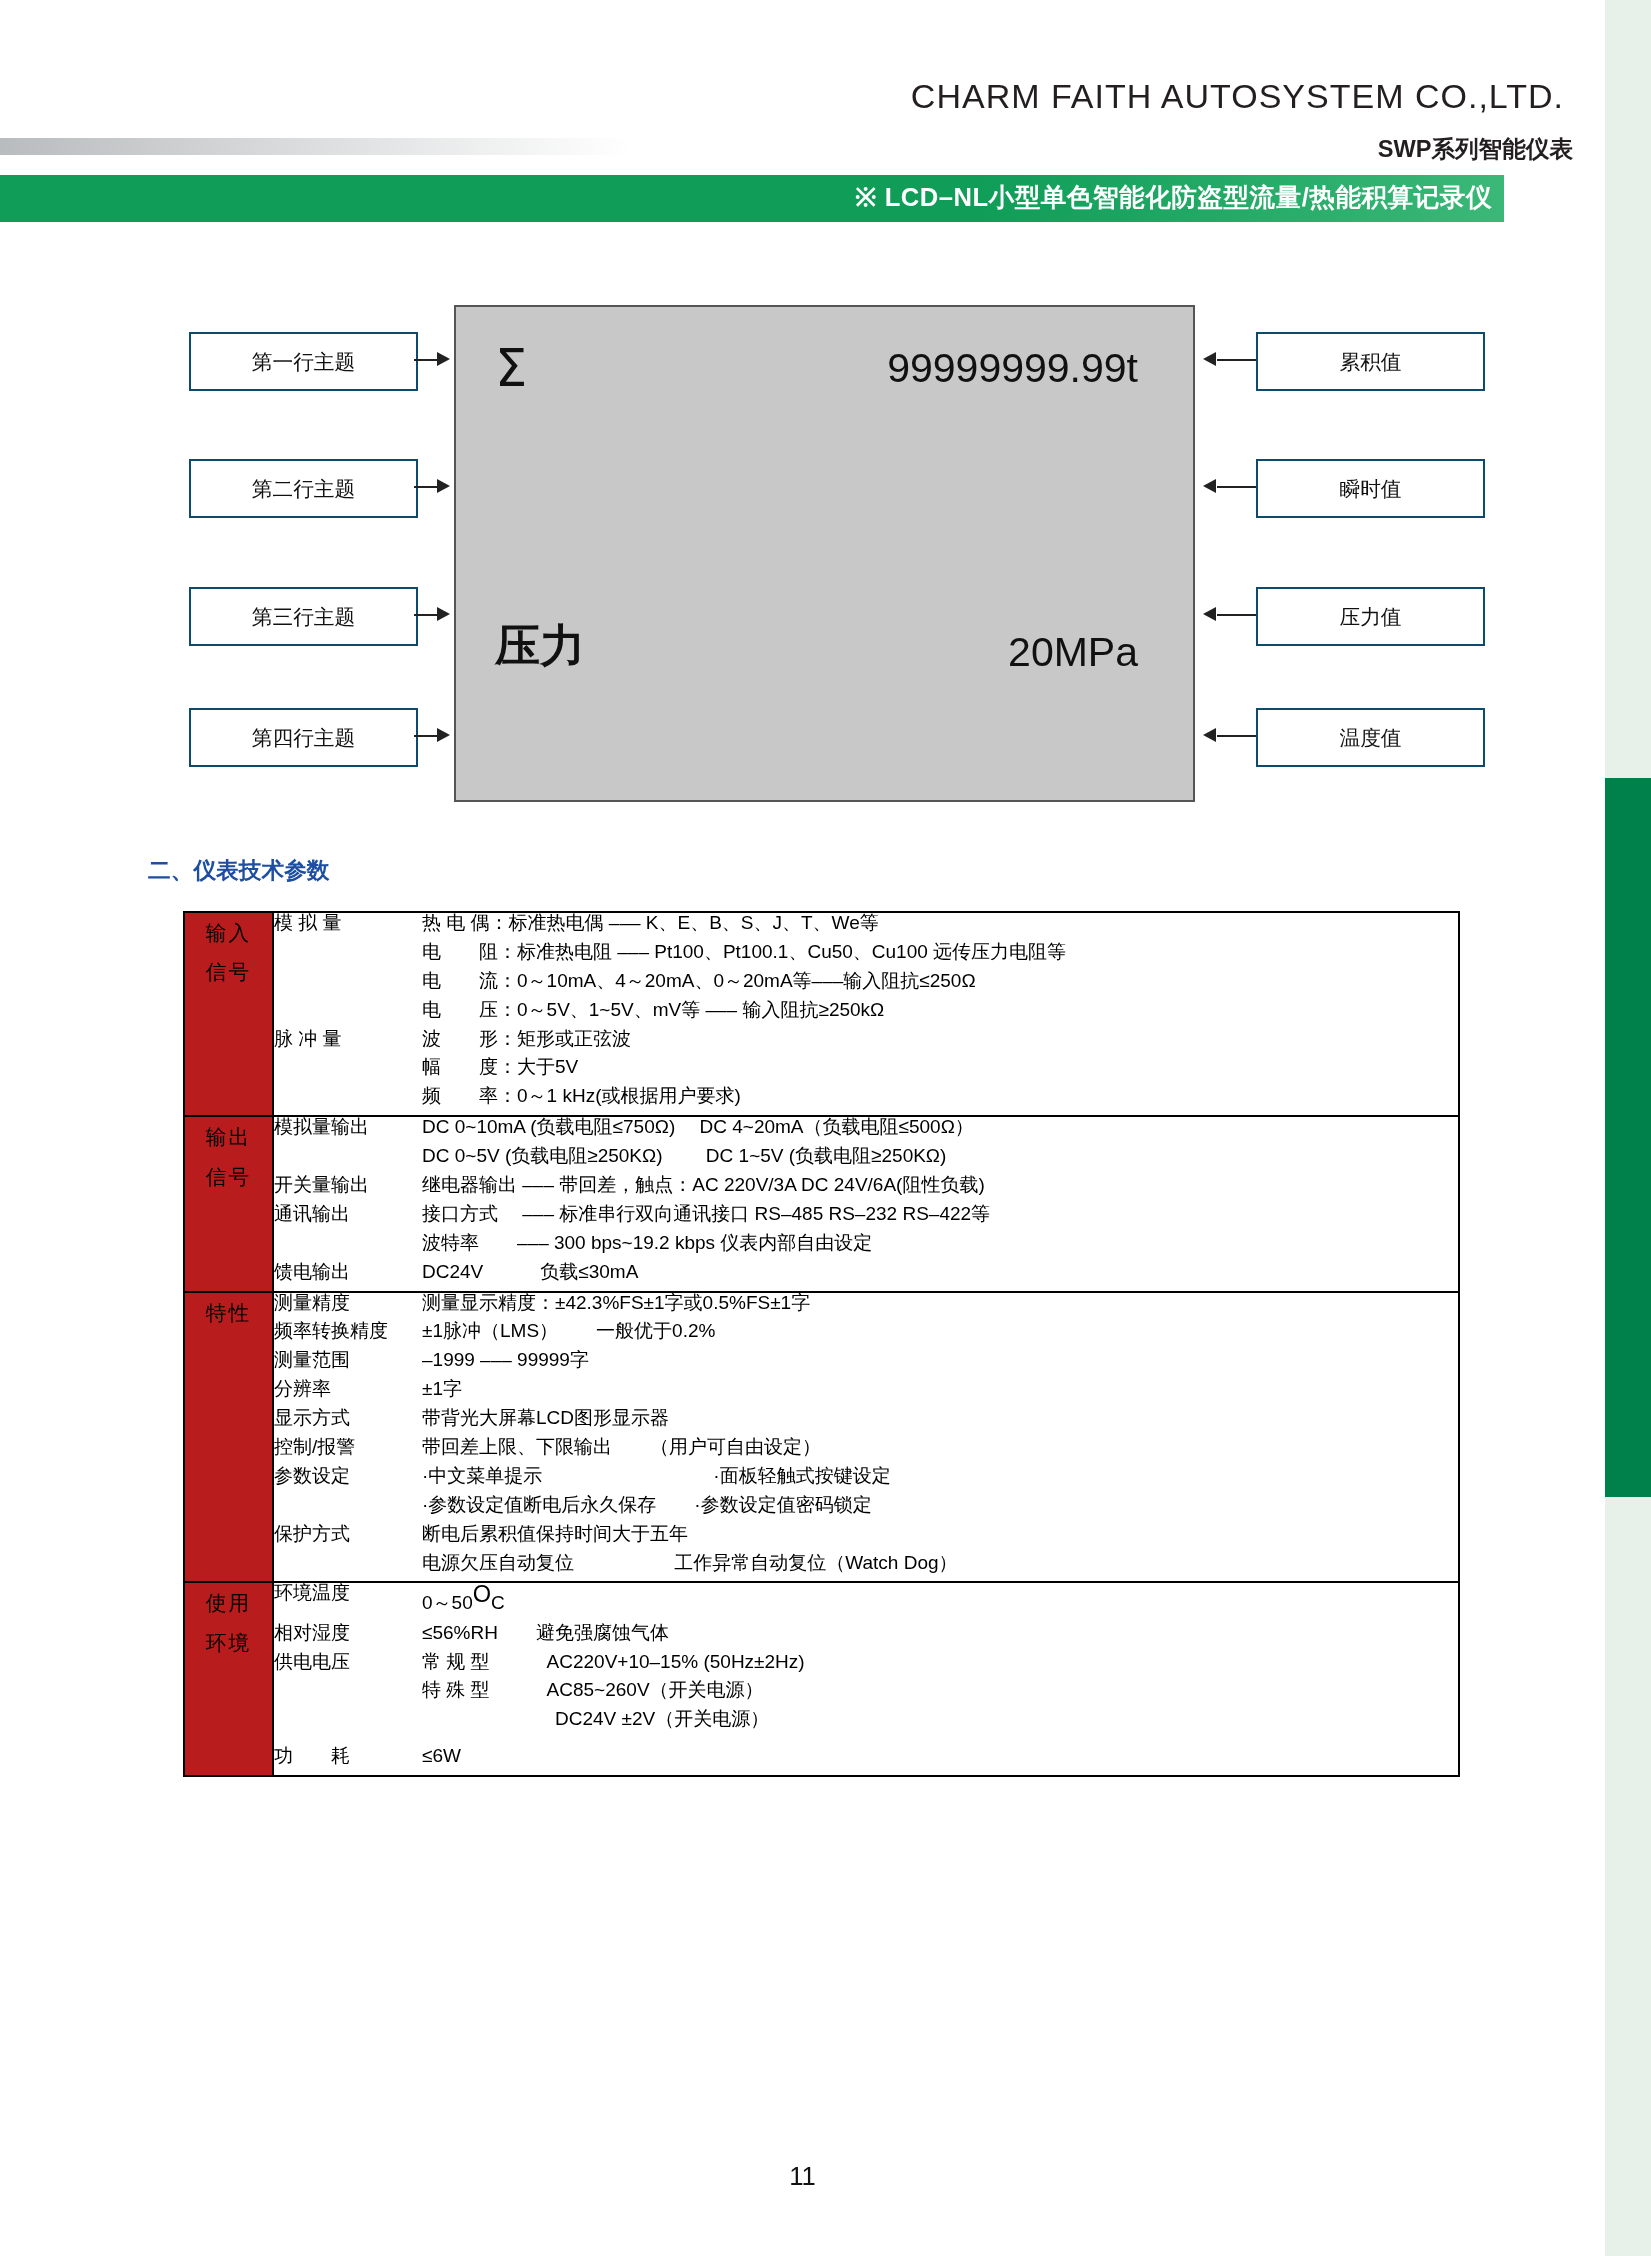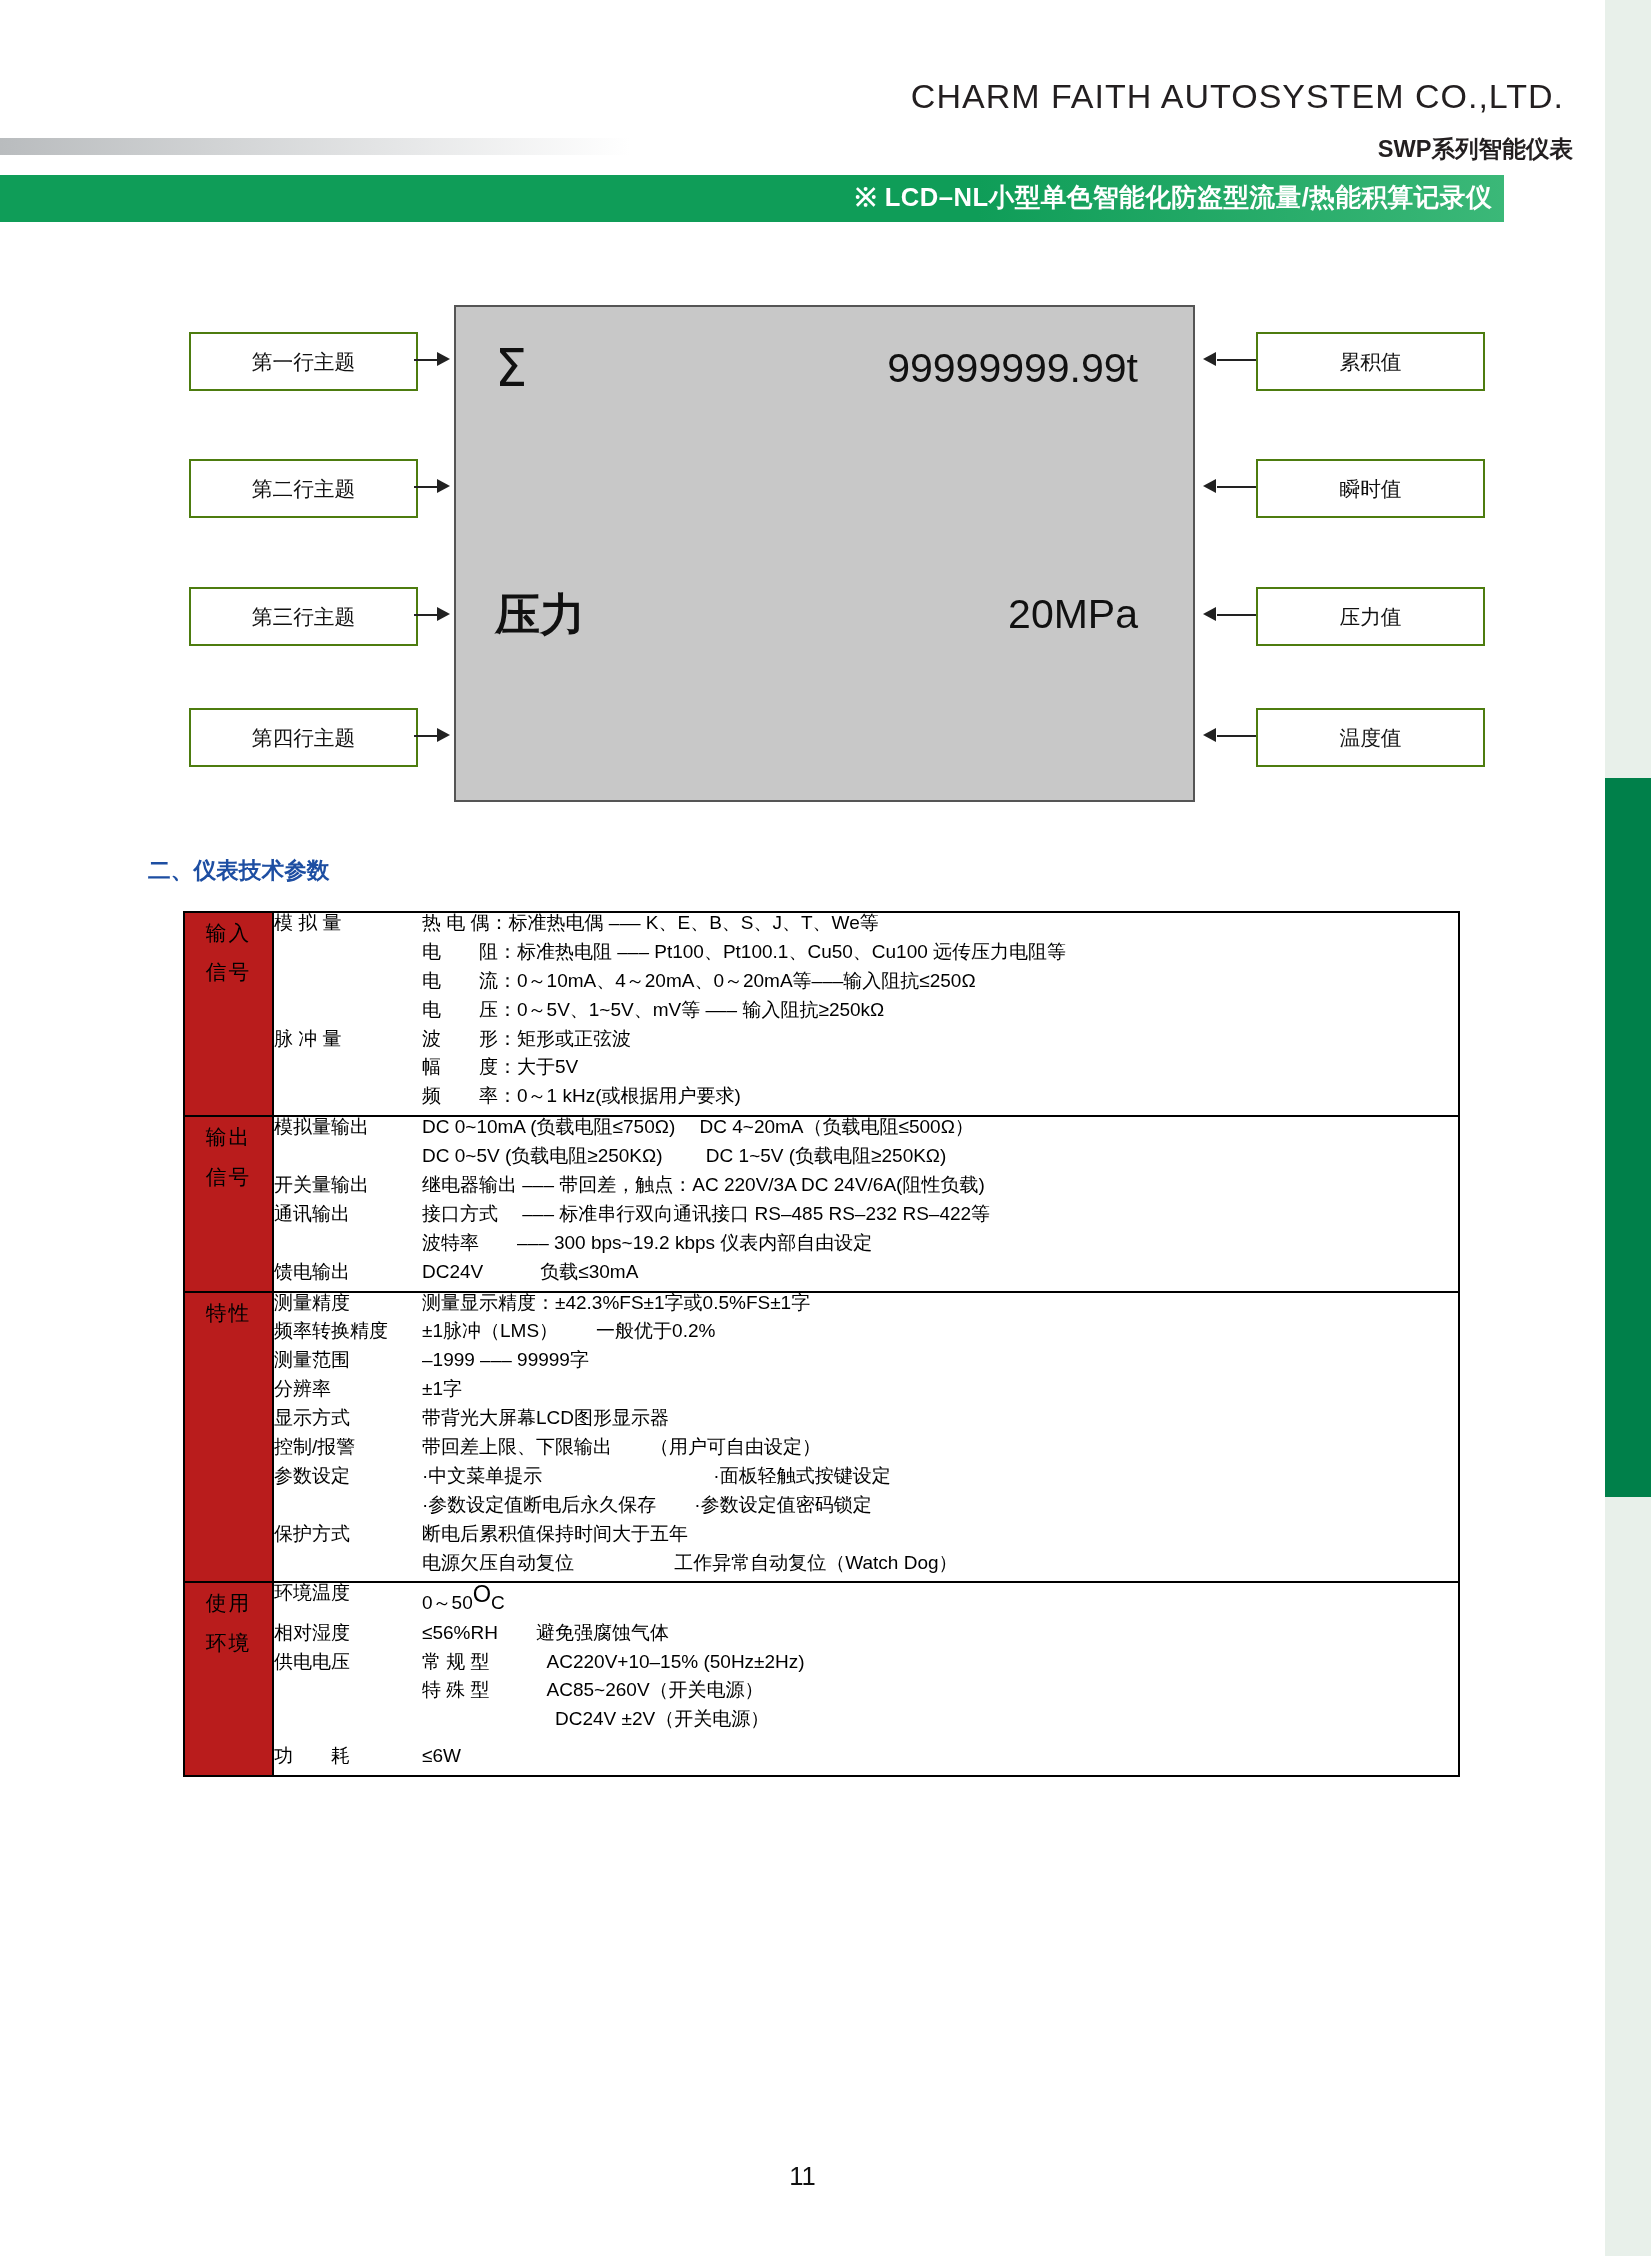--- a/index.html
+++ b/index.html
@@ -126,21 +126,21 @@
   }
   .sup-o {
     font-size: 23.6px;
     vertical-align: super;
   }
 
   .callout {
     position: absolute;
     width: 225px;
     height: 55px;
-    border: 2px solid #4d7c0f;
+    border: 2px solid #0c4a6e;
     background: #fff;
     display: flex;
     align-items: center;
     justify-content: center;
     font-size: 20.7px;
     color: #111;
   }
   .lead {
     position: absolute;
     height: 2px;
@@ -237,21 +237,21 @@
 <div class="company-title">CHARM FAITH AUTOSYSTEM CO.,LTD.</div>
 <div class="series-title">SWP系列智能仪表</div>
 <div class="green-bar"></div>
 <div class="green-bar-text">※ LCD–NL小型单色智能化防盗型流量/热能积算记录仪</div>
 
 <div class="lcd-panel">
   <div class="lcd-row" style="top:0;">
     <span class="lcd-label sigma">Σ</span>
     <span class="lcd-value big">99999999.99t</span>
   </div>
-  <div class="lcd-row" style="top:246px;">
+  <div class="lcd-row" style="top:246px;align-items:flex-end;">
     <span class="lcd-label">压力</span>
     <span class="lcd-value big">20MPa</span>
   </div>
 </div>
 
 <div class="callout" style="left:189px; top:332px;">第一行主题</div>
 <div class="lead" style="left:414px; top:359px; width:27.6px;"></div>
 <div class="arrow-r" style="left:437px; top:352px;"></div>
 
 <div class="callout" style="left:189px; top:459px;">第二行主题</div>

